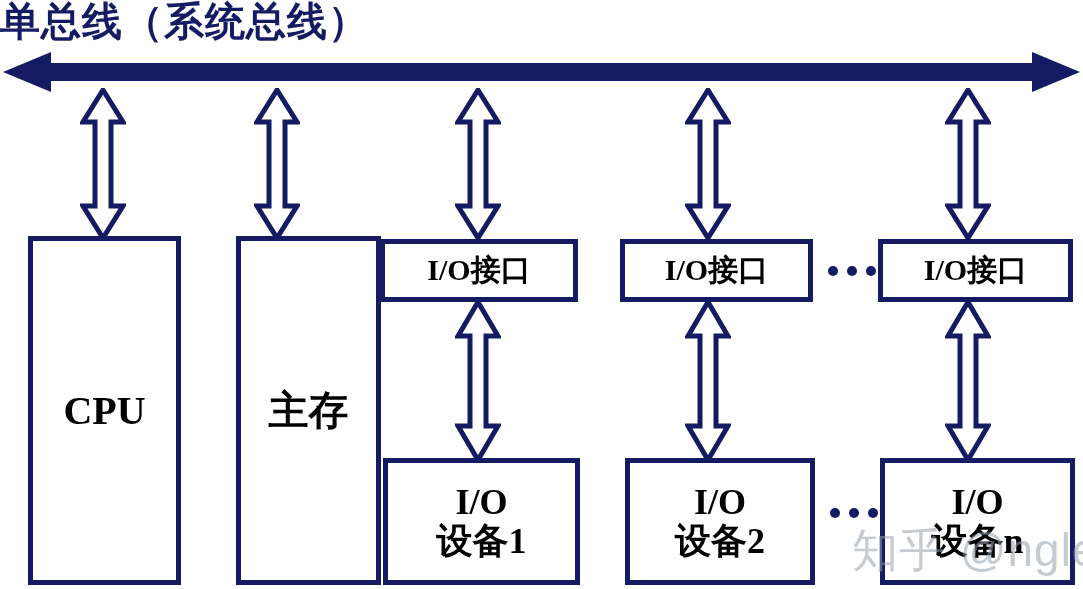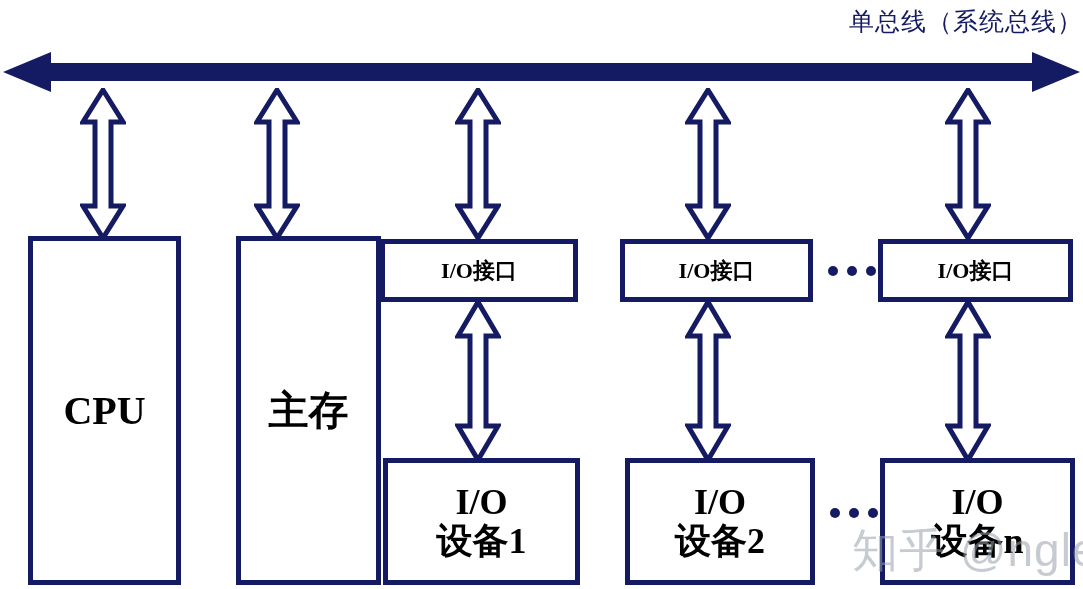--- a/index.html
+++ b/index.html
@@ -17,23 +17,23 @@
     background: #ffffff;
     overflow: hidden;
   }
 
   
   .title {
     position: absolute;
     top: 2px;
     left: 0;
     width: 1083px;
-    text-align: right;
-    font-size: 25px;
-    font-weight: 400;
+    text-align: left;
+    font-size: 40px;
+    font-weight: 700;
     color: #151b62;
     letter-spacing: 1px;
     line-height: 40px;
     white-space: nowrap;
   }
 
   
   .bus {
     position: absolute;
     left: 3px;
@@ -58,21 +58,21 @@
     display: flex;
     align-items: center;
     justify-content: center;
     text-align: center;
     color: #000000;
     font-weight: 700;
   }
   .box .lbl { line-height: 1.08; }
 
   .tall-label { font-size: 40px; }
-  .iface-label { font-size: 22px; }
+  .iface-label { font-size: 30px; }
   .dev-label { font-size: 36px; }
 
   
   .dots {
     position: absolute;
     display: flex;
     gap: 9px;
     align-items: center;
   }
   .dots i {

